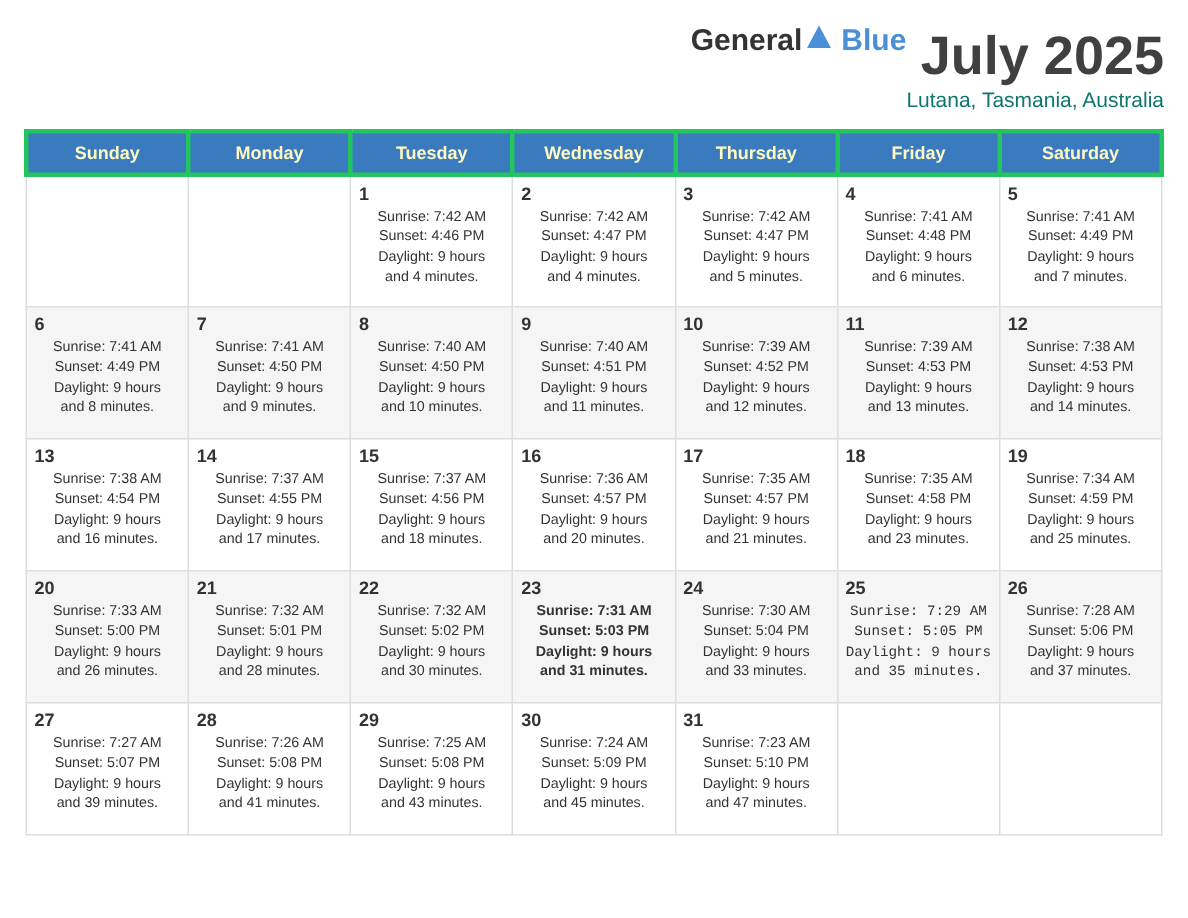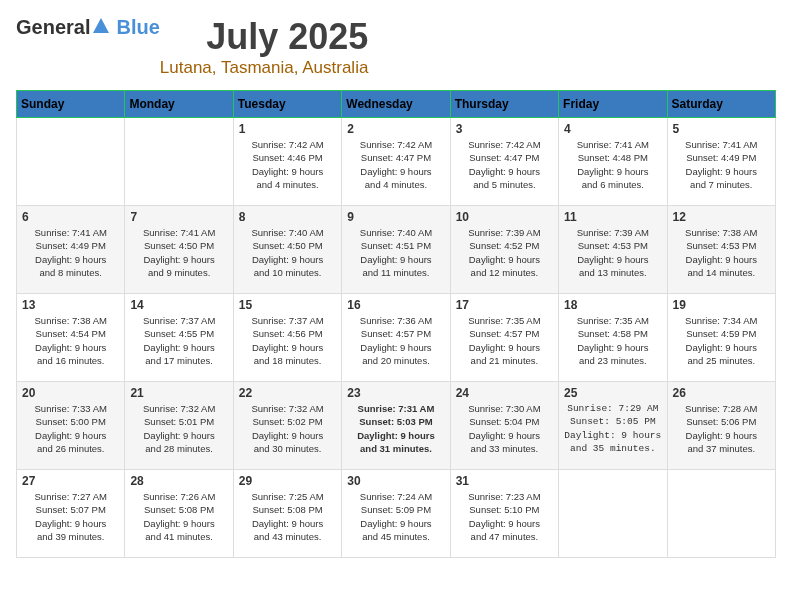--- a/index.html
+++ b/index.html
@@ -5,54 +5,54 @@
     * { box-sizing: border-box; margin: 0; padding: 0; }
     body {
       font-family: Arial, sans-serif;
       background: #fff;
       width: 792px;
       min-height: 612px;
       padding: 16px;
     }
     .header {
       display: flex;
-      justify-content: flex-start;
+      justify-content: flex-end;
       align-items: flex-start;
       margin-bottom: 12px;
     }
     .logo {
       display: flex;
       align-items: center;
       gap: 4px;
     }
     .title-block {
       text-align: right;
     }
     .title-month {
       font-size: 36px;
       font-weight: bold;
       color: #404040;
     }
     .title-location {
-      font-size: 17px;
-      color: #a16207;
+      font-size: 14px;
+      color: #0f766e;
     }
     .calendar {
       width: 100%;
       border-collapse: collapse;
       border: 1px solid #ccc;
     }
     .calendar th {
       background-color: #3a7abf;
-      color: #000000;
+      color: #fef9c3;
       font-size: 12px;
       font-weight: bold;
       padding: 6px 4px;
-      text-align: left;
-      border: 1px solid #22c55e;
+      text-align: center;
+      border: 3px solid #22c55e;
     }
     .calendar td {
       vertical-align: top;
       padding: 4px 5px;
       border: 1px solid #ddd;
       font-size: 10px;
       color: #333;
       background: #fff;
       height: 88px;
       width: 108px;

